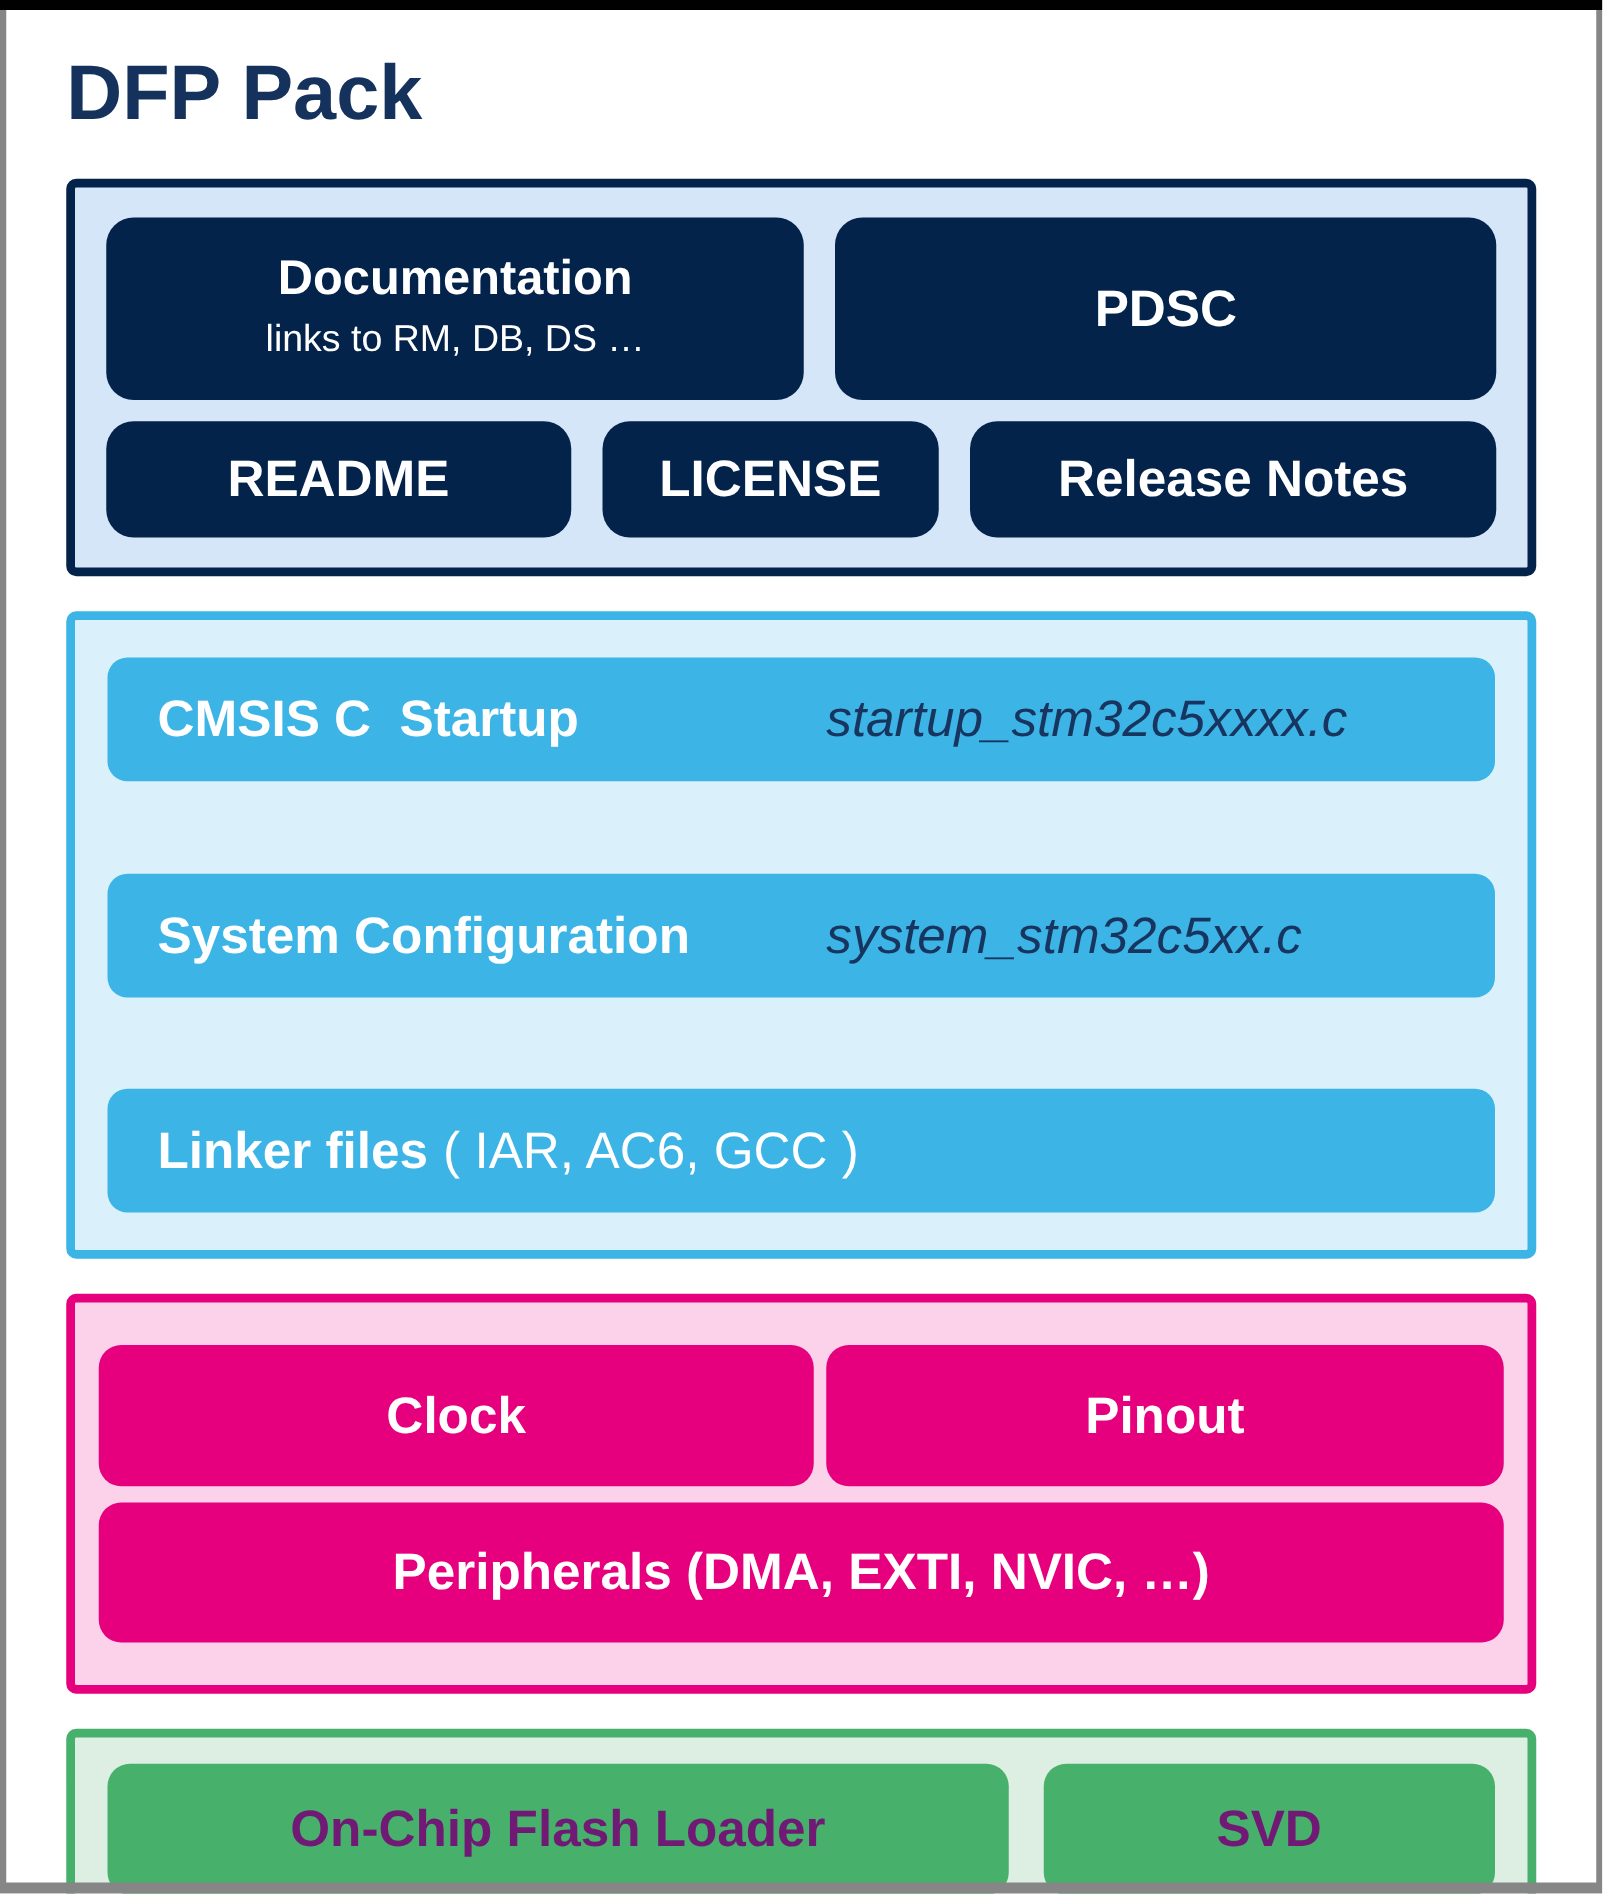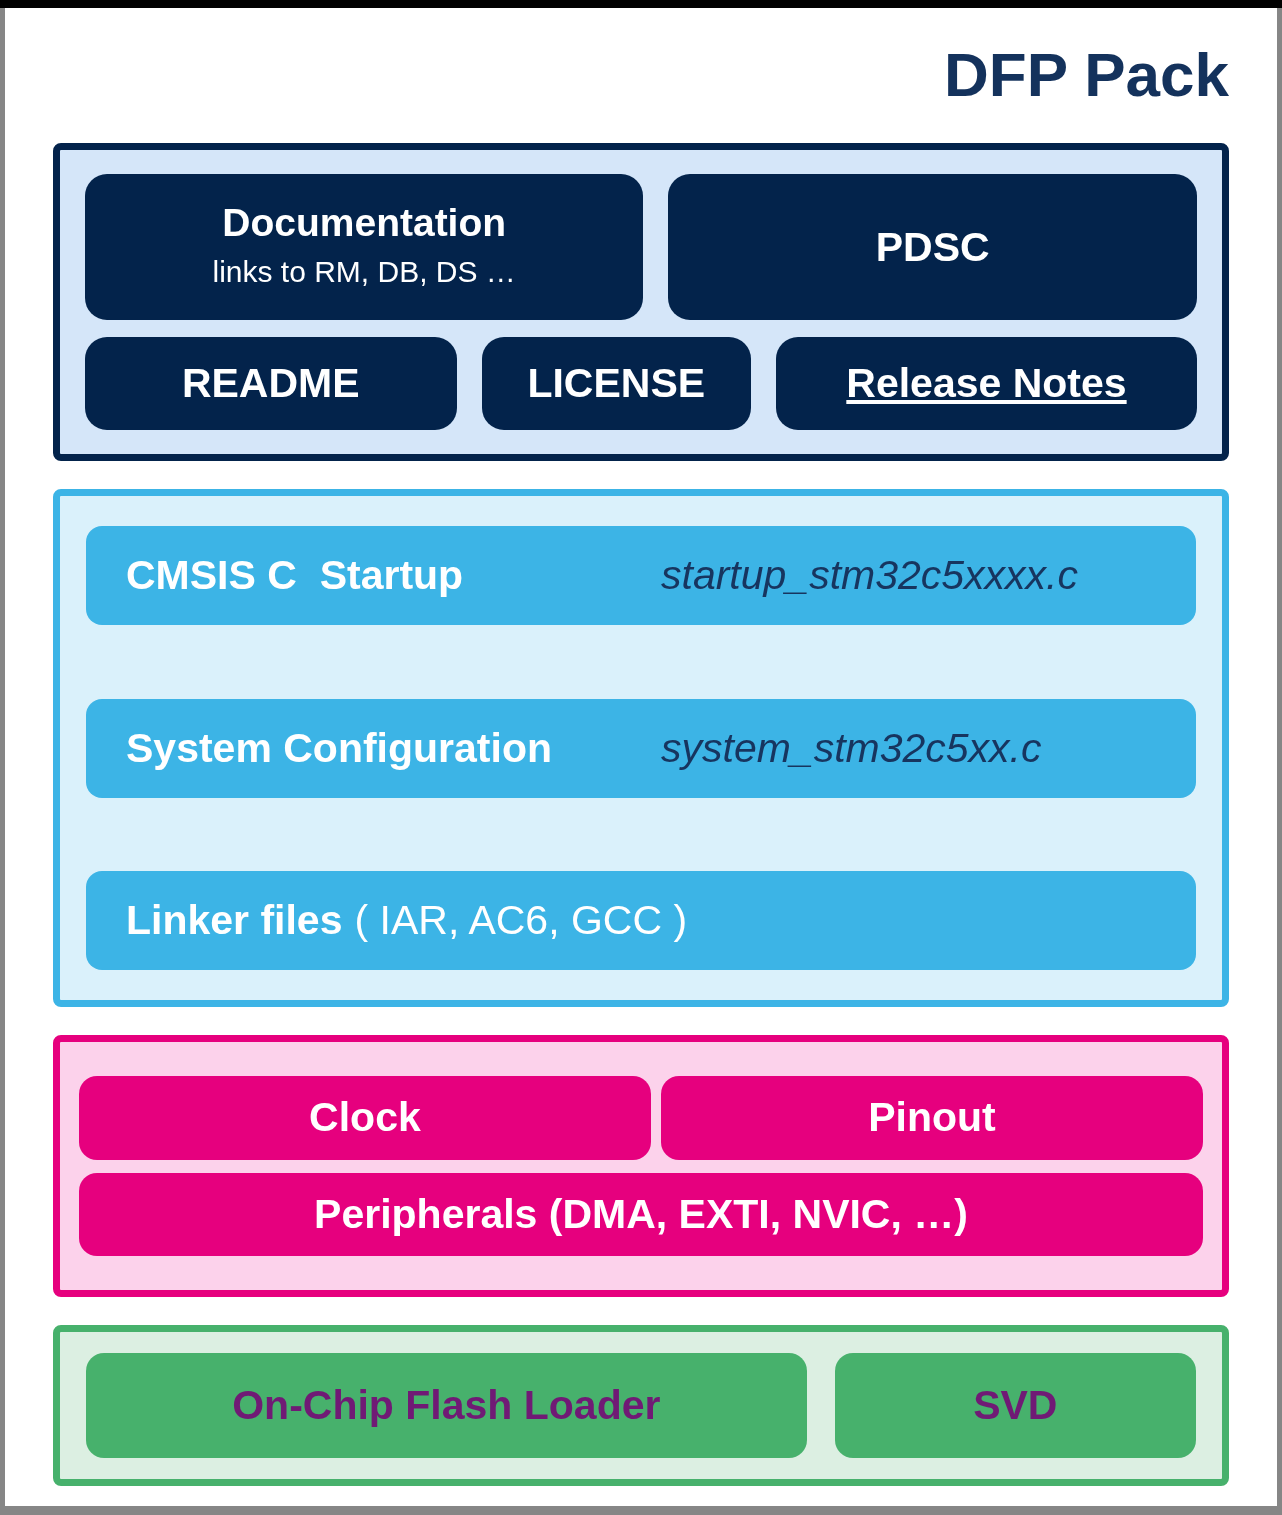--- a/index.html
+++ b/index.html
@@ -16,48 +16,48 @@
     --frame-gray:#868686;
     --frame-black:#010101;
   }
   *{box-sizing:border-box;}
   html,body{margin:0;padding:0;background:#ffffff;}
   body{font-family:"Liberation Sans","DejaVu Sans",sans-serif;}
   .canvas{position:relative;width:1282px;height:1515px;background:#ffffff;overflow:hidden;}
   .frame-gray{position:absolute;inset:0;border:5px solid var(--frame-gray);border-bottom-width:9px;pointer-events:none;z-index:5;}
   .frame-black{position:absolute;top:0;left:0;width:100%;height:8px;background:var(--frame-black);z-index:6;}
   .content{position:absolute;left:53px;top:0;width:1176px;}
-  .page-title{margin:28px 0 0 0;height:94px;line-height:94px;text-align:right;
+  .page-title{margin:28px 0 0 0;height:94px;line-height:94px;text-align:left;
     font-size:62px;font-weight:bold;color:var(--title-navy);letter-spacing:0px;}
   .section{width:1176px;border-radius:8px;}
   
   .s1{margin-top:21px;height:318px;background:var(--light-blue);border:7px solid var(--navy);
       padding:24px 25px;display:flex;flex-direction:column;gap:17px;}
   .s1-row1{display:flex;gap:25px;height:146px;}
   .s1-row2{display:flex;gap:25px;flex:1;}
   .navy-box{background:var(--navy);border-radius:22px;color:#ffffff;display:flex;
       flex-direction:column;align-items:center;justify-content:center;text-align:center;}
   .box-doc{flex:563;}
   .box-pdsc{flex:533;}
   .box-readme{flex:375;}
   .box-license{flex:272;}
-  .box-relnotes{flex:425;text-decoration:underline;}
+  .box-relnotes{flex:425;}
   .doc-title{font-size:39px;font-weight:bold;line-height:49px;}
   .doc-sub{font-size:30px;font-weight:normal;line-height:49px;white-space:pre-wrap;}
   .navy-box .big-label{font-size:41px;font-weight:bold;}
   
   .s2{margin-top:28px;height:518px;background:var(--light-cyan);border:7px solid var(--cyan);
       padding:30px 26px;display:flex;flex-direction:column;justify-content:space-between;}
   .crow{height:99px;background:var(--cyan);border-radius:16px;display:flex;align-items:center;
       padding-left:40px;}
   .crow .clabel{font-size:41px;font-weight:bold;color:#ffffff;white-space:pre-wrap;width:535px;flex:none;}
   .crow .cfile{font-size:41px;font-style:italic;font-weight:normal;color:var(--file-navy);white-space:pre-wrap;}
   .crow .csuffix{font-size:41px;font-weight:normal;color:#ffffff;white-space:pre-wrap;margin-left:12px;}
   
-  .s3{margin-top:28px;height:262px;background:var(--light-pink);border:7px solid var(--pink);
+  .s3{margin-top:28px;height:320px;background:var(--light-pink);border:7px solid var(--pink);
       padding:34px 19px;display:flex;flex-direction:column;gap:13px;}
   .s3-row{display:flex;gap:10px;flex:1;}
   .pink-box{background:var(--pink);border-radius:18px;color:#ffffff;display:flex;
       align-items:center;justify-content:center;font-size:41px;font-weight:bold;white-space:pre-wrap;}
   .box-clock{flex:578;}
   .box-pinout{flex:548;}
   .box-periph{flex:1;}
   
   .s4{margin-top:28px;height:161px;background:var(--light-green);border:7px solid var(--green);
       padding:21px 26px;display:flex;}

